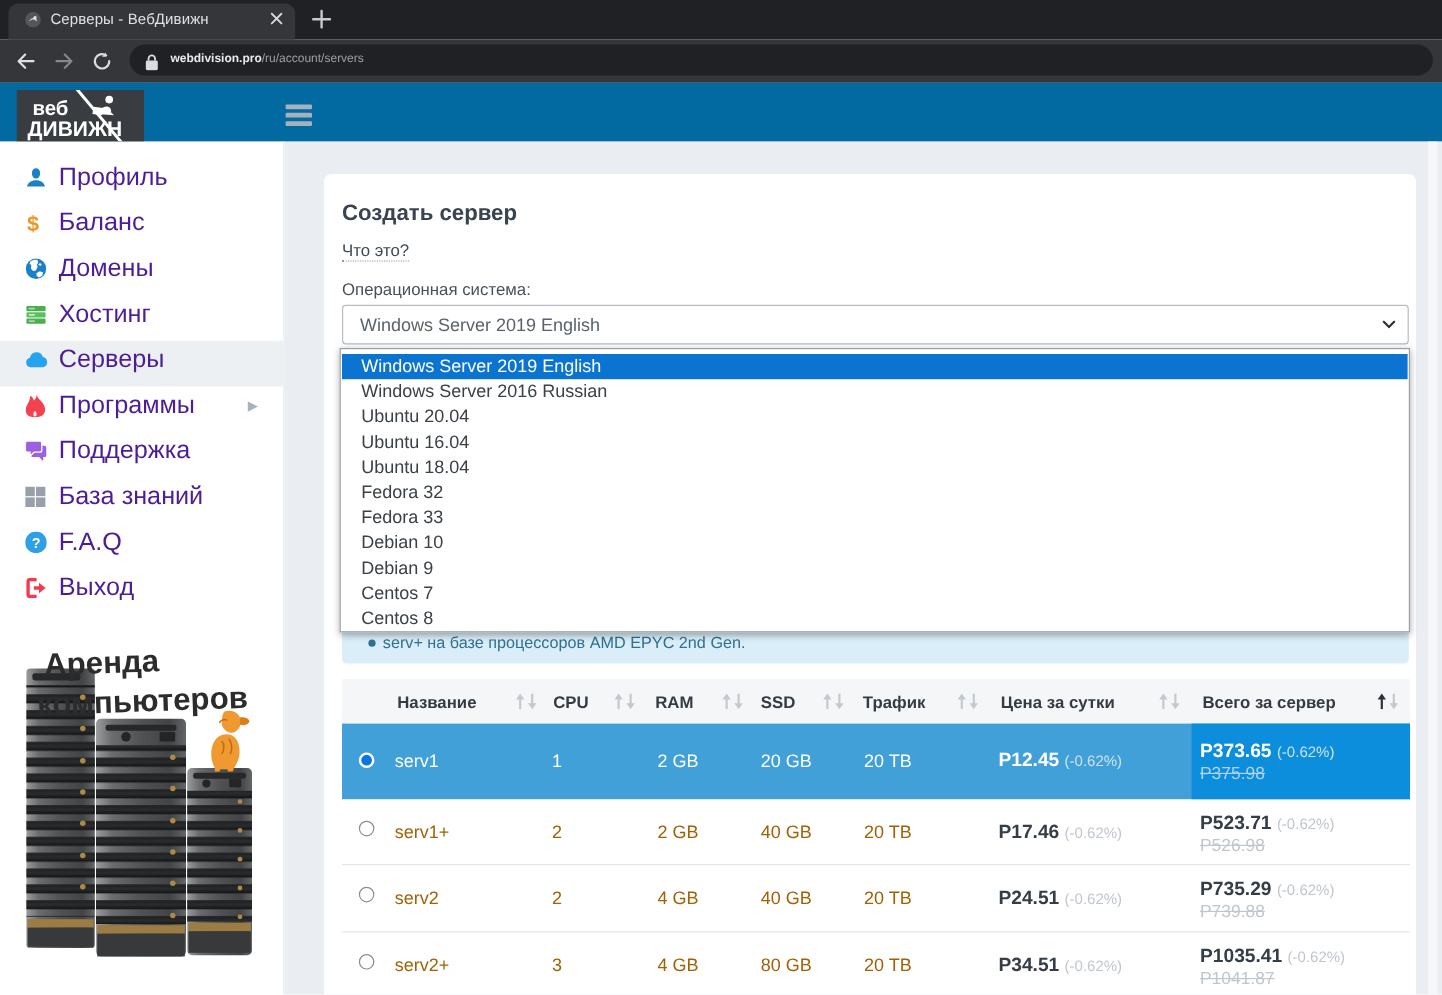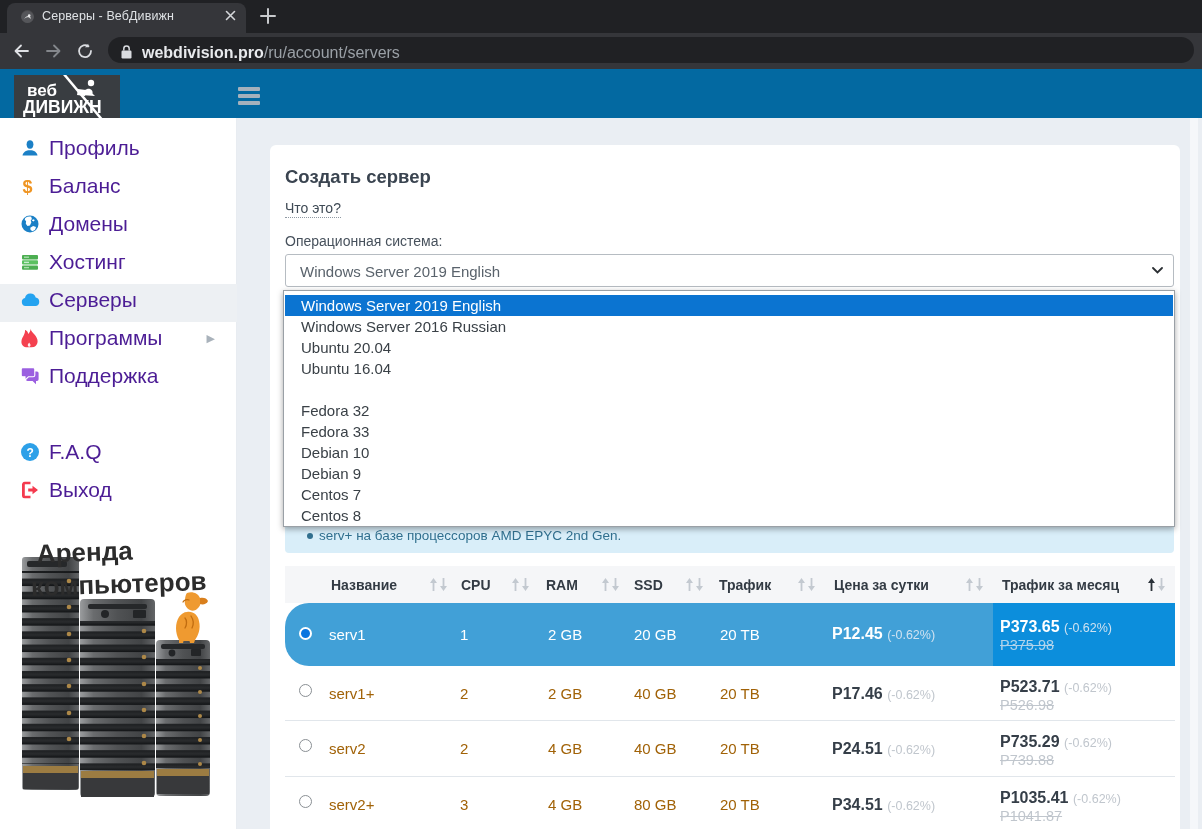--- a/index.html
+++ b/index.html
@@ -7,21 +7,21 @@
   .abs { position:absolute; }
   #stage { position:relative; width:950px; height:829px; }
 
   
   #tabstrip { left:0; top:0; width:1202px; height:33px; background:#202124; }
   #tab { left:7px; top:3px; width:239px; height:30px; background:#35363a; border-radius:8px 8px 0 0; }
   #tabtitle { left:35px; top:6px; font-size:12.5px; color:#dee1e4; letter-spacing:.1px; }
   #favicon { left:14px; top:7px; width:13px; height:13px; border-radius:50%; background:#4a4a4c; overflow:hidden; }
   #toolbar { left:0; top:33px; width:1202px; height:36px; background:#35363a; }
   #urlpill { left:108px; top:4px; width:1086px; height:26px; border-radius:13px; background:#202124; }
-  #urltext { left:142px; top:44px; font-size:16px; color:#9aa0a6; }
+  #urltext { left:142px; top:44px; font-size:10px; color:#9aa0a6; }
   #urltext b { color:#e8eaed; font-weight:700; }
 
   
   #siteheader { left:0; top:69px; width:1202px; height:49px; background:#0369a1; }
   #logo { left:14px; top:6px; width:106px; height:43px; background:#393d41; overflow:hidden; }
   .hbar { left:238px; width:22px; height:4px; background:#a5b1bc; border-radius:1px; }
 
   
   #sidebar { left:0; top:118px; width:237px; height:711px; background:#fff; border-right:1px solid #e8ecf1; }
   #content { left:237px; top:118px; width:965px; height:711px; background:#eaeef3; }
@@ -46,21 +46,21 @@
   #alert { left:15px; top:355px; width:889px; height:53px; background:#d9eef9; border-radius:4px; }
   #alert .atext { position:absolute; left:34px; top:28px; font-size:13.5px; color:#31708f; }
   #alert .adot { position:absolute; left:22px; top:33px; width:6px; height:6px; border-radius:50%; background:#31708f; }
 
   
   #table { left:15px; top:421px; width:890px; height:263px; }
   #thead { position:absolute; left:0; top:0; width:890px; height:37px; background:#f5f6f8; }
   .th { position:absolute; top:11px; font-size:14px; font-weight:700; color:#333b44; }
   .sort { position:absolute; top:12px; width:17px; height:13px; }
   .row { position:absolute; left:0; width:890px; }
-  #r1 { top:37px; height:63px; background:#41a0d7; color:#fff;border-radius:24px; }
+  #r1 { top:37px; height:63px; background:#41a0d7; color:#fff; }
   #r1 .dark { position:absolute; left:708px; top:0; width:182px; height:63px; background:#0c8edc; }
   #r2 { top:100px; height:55px; border-bottom:1px solid #e1e6eb; }
   #r3 { top:155px; height:56px; border-bottom:1px solid #e1e6eb; }
   #r4 { top:211px; height:56px; }
   .cell { position:absolute; font-size:15px; color:#a16207; }
   #r1 .cell { color:#fff; }
   .price { font-weight:700; font-size:16px; color:#353e48; }
   #r1 .price { color:#fff; }
   .pct { font-size:12.5px; color:#c0c6cd; font-weight:400; }
   #r1 .pct { color:#cfe2f1; }
@@ -180,20 +180,29 @@
         </svg>
       <span class="txt">Программы</span>
       <span style="position:absolute;right:22px;top:50%;transform:translateY(-50%);color:#a9b2bb;font-size:11px">▶</span>
     </div>
     <div class="mitem abs" style="top:239px">
       <svg width="19" height="18" viewBox="0 0 19 18">
           <path d="M11.5 4.5H16a1.6 1.6 0 0 1 1.6 1.6v6.2a1.6 1.6 0 0 1-1.6 1.6h-1v3.4l-3.4-3.4H6.5a1.6 1.6 0 0 1-1.6-1.6v-1" fill="#9b5fe0"></path>
           <path d="M1.8.6h10.4A1.6 1.6 0 0 1 13.8 2.2v6A1.6 1.6 0 0 1 12.2 9.8H7.4L4 13.2V9.8H1.8A1.6 1.6 0 0 1 .2 8.2v-6A1.6 1.6 0 0 1 1.8.6z" fill="#9b5fe0" stroke="#fff" stroke-width="1.1"></path>
         </svg>
       <span class="txt">Поддержка</span>
+    </div>
+    <div class="mitem abs" style="top:277px">
+      <svg width="17" height="17" viewBox="0 0 17 17">
+          <rect x="0" y="0" width="8" height="8" fill="#98a1aa"></rect>
+          <rect x="9" y="0" width="8" height="8" fill="#98a1aa"></rect>
+          <rect x="0" y="9" width="8" height="8" fill="#98a1aa"></rect>
+          <rect x="9" y="9" width="8" height="8" fill="#98a1aa"></rect>
+        </svg>
+      <span class="txt">База знаний</span>
     </div>
     <div class="mitem abs" style="top:315px">
       <svg width="18" height="18" viewBox="0 0 18 18">
           <circle cx="9" cy="9" r="9" fill="#2da0e8"></circle>
           <text x="5.5" y="13.5" font-size="12" font-weight="700" fill="#fff" font-family="Liberation Sans">?</text>
         </svg>
       <span class="txt">F.A.Q</span>
     </div>
     <div class="mitem abs" style="top:353px">
       <svg width="19" height="17" viewBox="0 0 19 17">
@@ -300,20 +309,21 @@
       </div>
       <div id="alert" class="abs">
         <div class="adot"></div>
         <div class="atext">serv+ на базе процессоров AMD EPYC 2nd Gen.</div>
       </div>
       <div id="dropdown" class="abs">
         <div class="opt hl" style="top:4px">Windows Server 2019 English</div>
         <div class="opt" style="top:25px">Windows Server 2016 Russian</div>
         <div class="opt" style="top:46px">Ubuntu 20.04</div>
         <div class="opt" style="top:67px">Ubuntu 16.04</div>
+        <div class="opt" style="top:88px">Ubuntu 18.04</div>
         <div class="opt" style="top:109px">Fedora 32</div>
         <div class="opt" style="top:130px">Fedora 33</div>
         <div class="opt" style="top:151px">Debian 10</div>
         <div class="opt" style="top:172px">Debian 9</div>
         <div class="opt" style="top:193px">Centos 7</div>
         <div class="opt" style="top:214px">Centos 8</div>
       </div>
 
       <div id="table" class="abs">
         <div id="thead">
@@ -340,21 +350,21 @@
           <div class="th" style="left:434px">Трафик</div>
             <svg class="sort" style="left:513px" width="17" height="13" viewBox="0 0 17 13">
               <path d="M3.5 0L7 5H4.4V13H2.6V5H0z" fill="#c3c9d0"></path>
               <path d="M13.5 13L10 8h2.6V0h1.8v8H17z" fill="#c3c9d0"></path>
             </svg>
           <div class="th" style="left:549px">Цена за сутки</div>
             <svg class="sort" style="left:681px" width="17" height="13" viewBox="0 0 17 13">
               <path d="M3.5 0L7 5H4.4V13H2.6V5H0z" fill="#c3c9d0"></path>
               <path d="M13.5 13L10 8h2.6V0h1.8v8H17z" fill="#c3c9d0"></path>
             </svg>
-          <div class="th" style="left:717px">Трафик за месяц</div>
+          <div class="th" style="left:717px">Всего за сервер</div>
             <svg class="sort" style="left:863px" width="17" height="13" viewBox="0 0 17 13">
               <path d="M3.5 0L7 5H4.4V13H2.6V5H0z" fill="#2a3138"></path>
               <path d="M13.5 13L10 8h2.6V0h1.8v8H17z" fill="#c3c9d0"></path>
             </svg>
         </div>
 
         <div class="row" id="r1">
           <div class="dark"></div>
           <div class="radio" style="top:24px"></div>
           <div class="cell" style="left:44px;top:23px">serv1</div>

